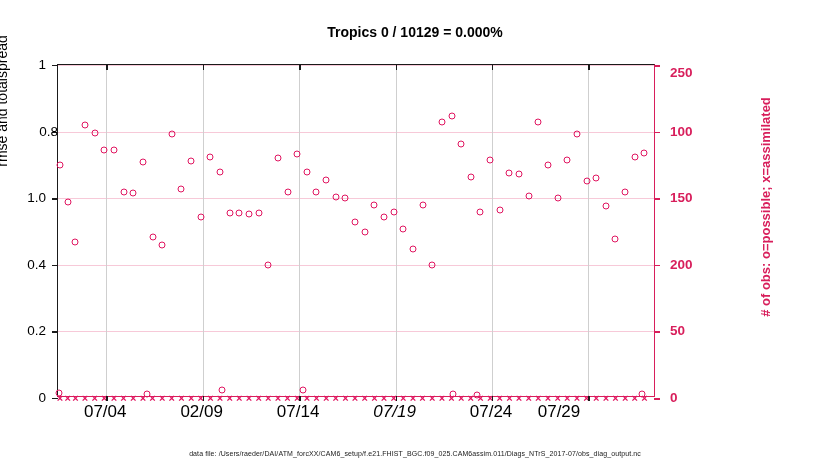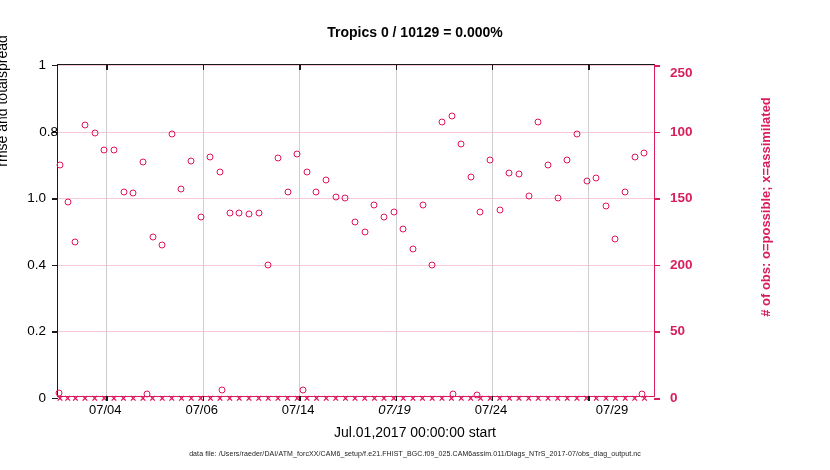--- a/index.html
+++ b/index.html
@@ -38,21 +38,21 @@
 
   .ylab-left{
     position:absolute;right:auto;text-align:right;font-size:13.5px;color:#000;
     white-space:nowrap;transform:translateY(-50%);
   }
   .ylab-right{
     position:absolute;text-align:left;font-size:13.5px;color:#d81e5b;
     white-space:nowrap;transform:translateY(-50%);font-weight:bold;
   }
   .xlab{
-    position:absolute;top:402px;font-size:13px;color:#000;
+    position:absolute;top:402px;font-size:17px;color:#000;
     white-space:nowrap;transform:translateX(-50%);
   }
 
   #ytitle-left{
     position:absolute;left:-6px;top:231px;width:260px;
     transform:rotate(-90deg);transform-origin:0 0;
     font-size:14px;color:#000;text-align:center;white-space:nowrap;
   }
   #ytitle-right{
     position:absolute;left:758px;top:372px;width:330px;
@@ -275,34 +275,33 @@
       <div class="btick" style="left: 337.581px;"></div>
       <div class="ttick" style="left: 337.581px;"></div>
       <div class="btick" style="left: 434.032px;"></div>
       <div class="ttick" style="left: 434.032px;"></div>
       <div class="btick" style="left: 530.484px;"></div>
       <div class="ttick" style="left: 530.484px;"></div>
     </div>
 
   <div id="ytitle-left">rmse and totalspread</div>
   <div id="ytitle-right"># of obs: o=possible; x=assimilated</div>
-  <div id="xtitle">Jul.01,2017 00:00:00 start</div>
   <div id="datafile">data file: /Users/raeder/DAI/ATM_forcXX/CAM6_setup/f.e21.FHIST_BGC.f09_025.CAM6assim.011/Diags_NTrS_2017-07/obs_diag_output.nc</div>
 
 <div class="ylab-left" style="top: 397px; left: 0px; width: 46px;">0</div>
     <div class="ylab-right" style="top: 397px; left: 670px;">0</div>
     <div class="ylab-left" style="top: 330.4px; left: 0px; width: 46px;">0.2</div>
     <div class="ylab-right" style="top: 330.4px; left: 670px;">50</div>
     <div class="ylab-left" style="top: 263.8px; left: 0px; width: 46px;">0.4</div>
     <div class="ylab-right" style="top: 263.8px; left: 670px;">200</div>
     <div class="ylab-left" style="top: 197.2px; left: 0px; width: 46px;">1.0</div>
     <div class="ylab-right" style="top: 197.2px; left: 670px;">150</div>
     <div class="ylab-left" style="top: 130.6px; left: 12px; width: 46px;">0.8</div>
     <div class="ylab-right" style="top: 130.6px; left: 670px;">100</div>
     <div class="ylab-left" style="top: 64px; left: 0px; width: 46px;">1</div>
     <div class="ylab-right" style="top: 72px; left: 670px;">250</div>
     <div class="xlab" style="left: 105.226px;">07/04</div>
-    <div class="xlab" style="left: 201.677px;">07/06</div>
+    <div class="xlab" style="left: 201.677px;">02/09</div>
     <div class="xlab" style="left: 298.129px;">07/14</div>
     <div class="xlab" style="left: 394.581px; font-style: italic;">07/19</div>
     <div class="xlab" style="left: 491.032px;">07/24</div>
-    <div class="xlab" style="left: 612px;">07/29</div>
+    <div class="xlab" style="left: 559px;">07/29</div>
   </div>
 
 </body></html>

